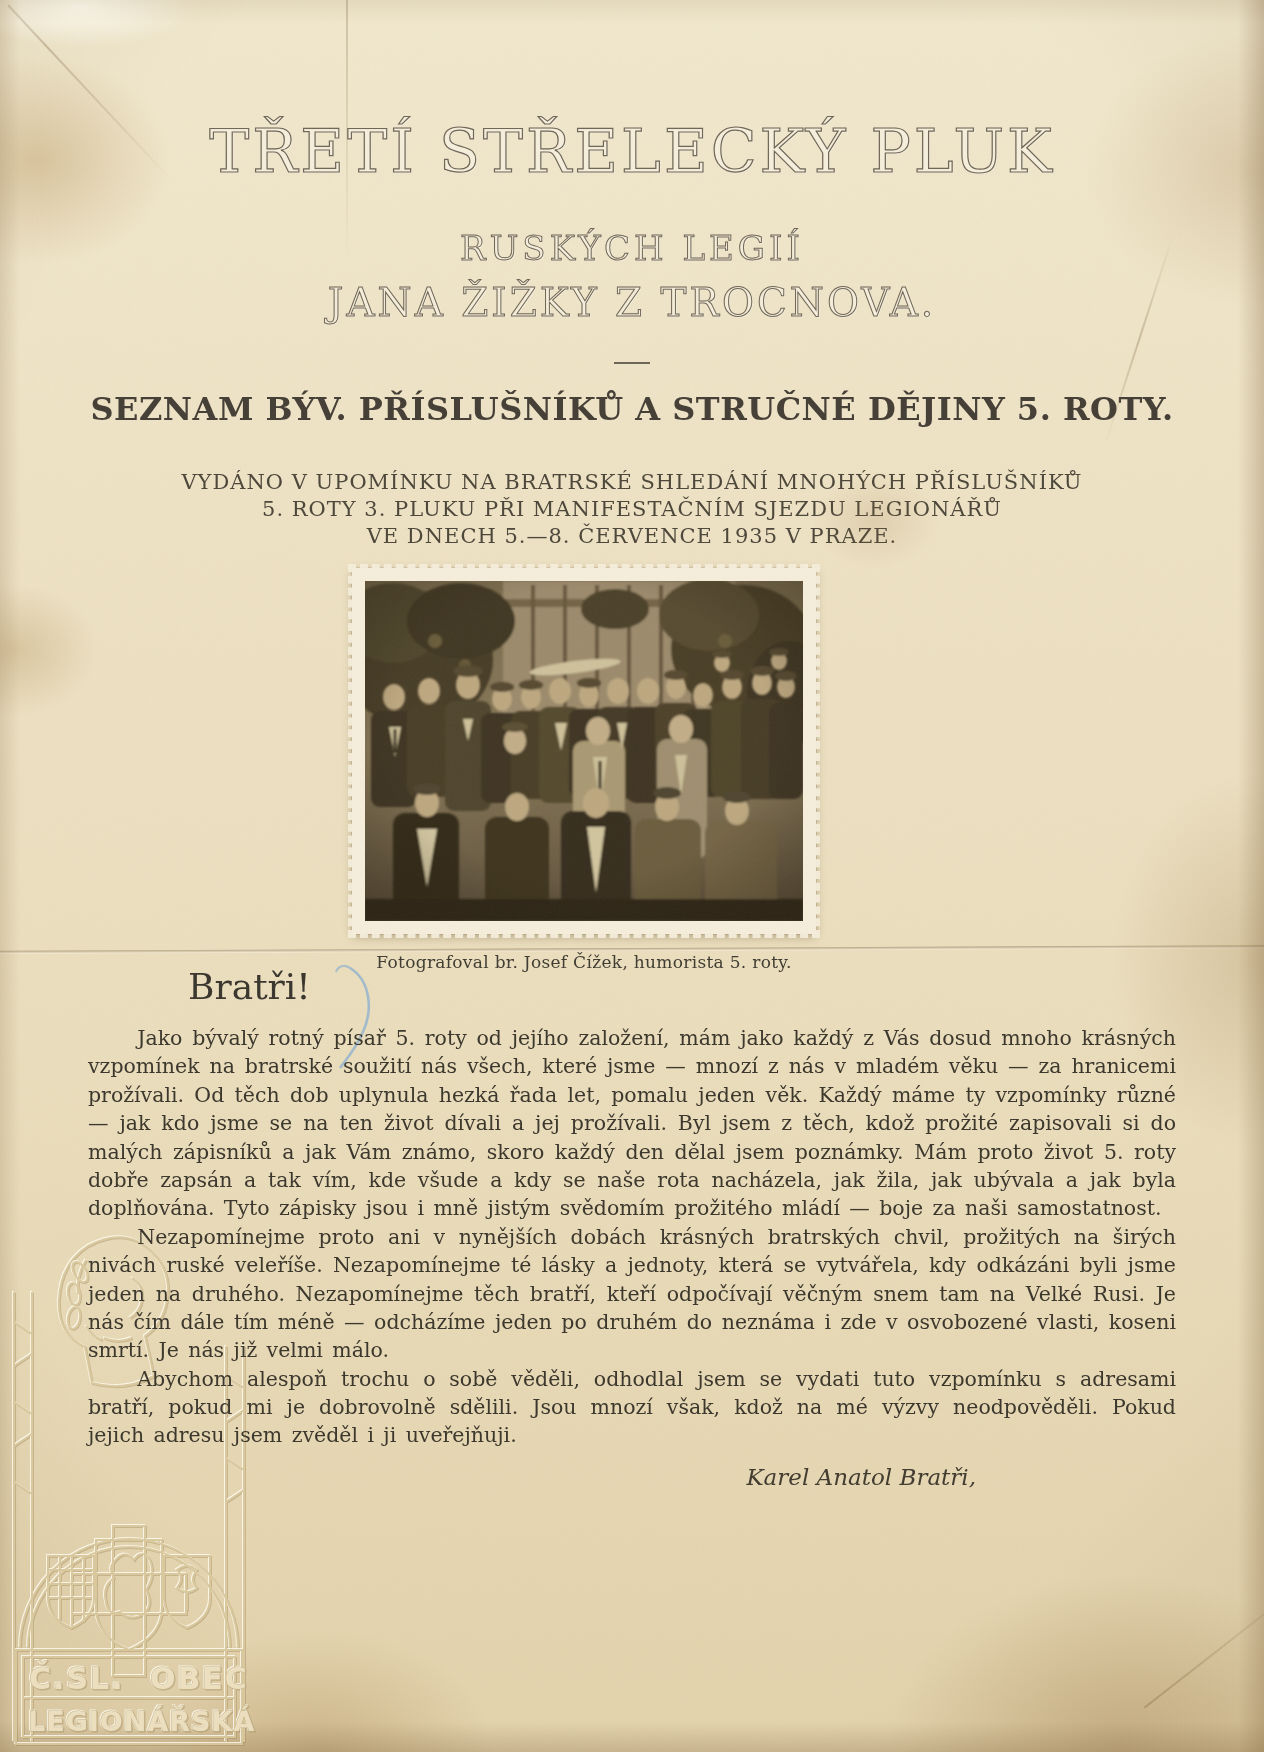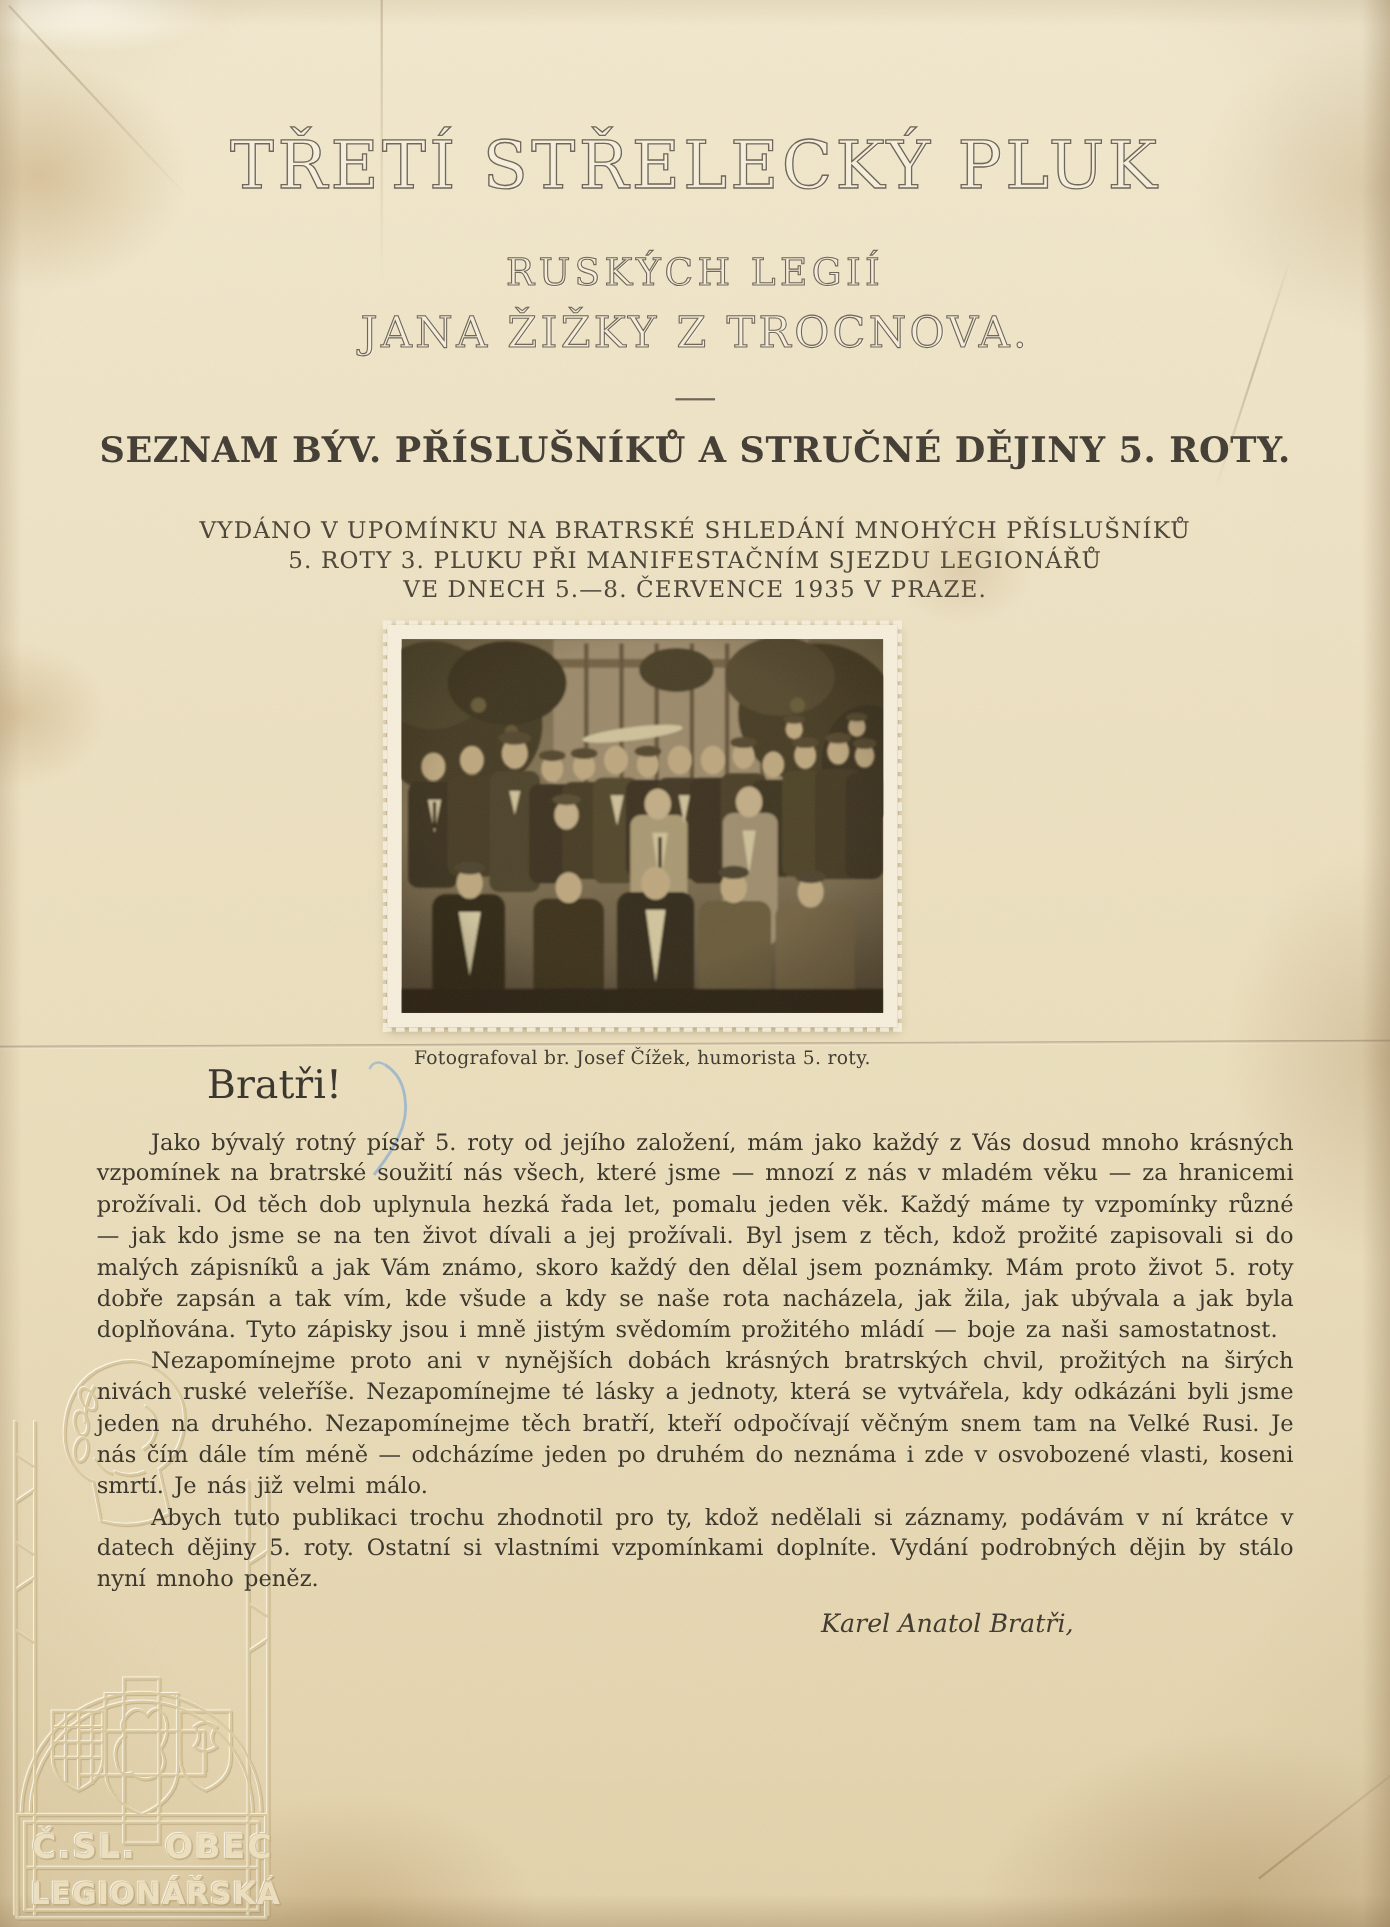--- a/index.html
+++ b/index.html
@@ -263,21 +263,21 @@
 
 <div class="salutation">Bratři!</div>
 <svg class="pen-mark" width="62" height="112" viewBox="0 0 62 112">
   <path d="M20 6 C40 18 44 48 32 72 C26 86 16 98 10 106" fill="none" stroke="#8fb2cf" stroke-width="2.6" opacity=".8"></path>
   <path d="M20 6 C14 2 8 4 6 10" fill="none" stroke="#8fb2cf" stroke-width="2.2" opacity=".7"></path>
 </svg>
 
 <div class="letter">
   <p>Jako bývalý rotný písař 5. roty od jejího založení, mám jako každý z Vás dosud mnoho krásných vzpomínek na bratrské soužití nás všech, které jsme — mnozí z nás v mladém věku — za hranicemi prožívali. Od těch dob uplynula hezká řada let, pomalu jeden věk. Každý máme ty vzpomínky různé — jak kdo jsme se na ten život dívali a jej prožívali. Byl jsem z těch, kdož prožité zapisovali si do malých zápisníků a jak Vám známo, skoro každý den dělal jsem poznámky. Mám proto život 5. roty dobře zapsán a tak vím, kde všude a kdy se naše rota nacházela, jak žila, jak ubývala a jak byla doplňována. Tyto zápisky jsou i mně jistým svědomím prožitého mládí — boje za naši samostatnost.</p>
   <p>Nezapomínejme proto ani v nynějších dobách krásných bratrských chvil, prožitých na širých nivách ruské veleříše. Nezapomínejme té lásky a jednoty, která se vytvářela, kdy odkázáni byli jsme jeden na druhého. Nezapomínejme těch bratří, kteří odpočívají věčným snem tam na Velké Rusi. Je nás čím dále tím méně — odcházíme jeden po druhém do neznáma i zde v osvobozené vlasti, koseni smrtí. Je nás již velmi málo.</p>
-  <p>Abych tuto publikaci trochu zhodnotil pro ty, kdož nedělali si záznamy, podávám v ní krátce v datech dějiny 5. roty. Ostatní si vlastními vzpomínkami doplníte. Vydání podrobných dějin by stálo nyní mnoho peněz.</p>
+  <p>Abychom alespoň trochu o sobě věděli, odhodlal jsem se vydati tuto vzpomínku s adresami bratří, pokud mi je dobrovolně sdělili. Jsou mnozí však, kdož na mé výzvy neodpověděli. Pokud jejich adresu jsem zvěděl i ji uveřejňuji.</p>
   <div class="sig-name">Karel Anatol Bratři,</div>
 </div>
 
 <svg class="stamp" width="254" height="526" viewBox="0 0 254 526">
 
   <g>
     <line x1="12" y1="66" x2="12" y2="516"></line>
       <line x1="30" y1="66" x2="30" y2="516"></line>
     <line x1="224" y1="120" x2="224" y2="516"></line>
       <line x1="242" y1="120" x2="242" y2="516"></line>

